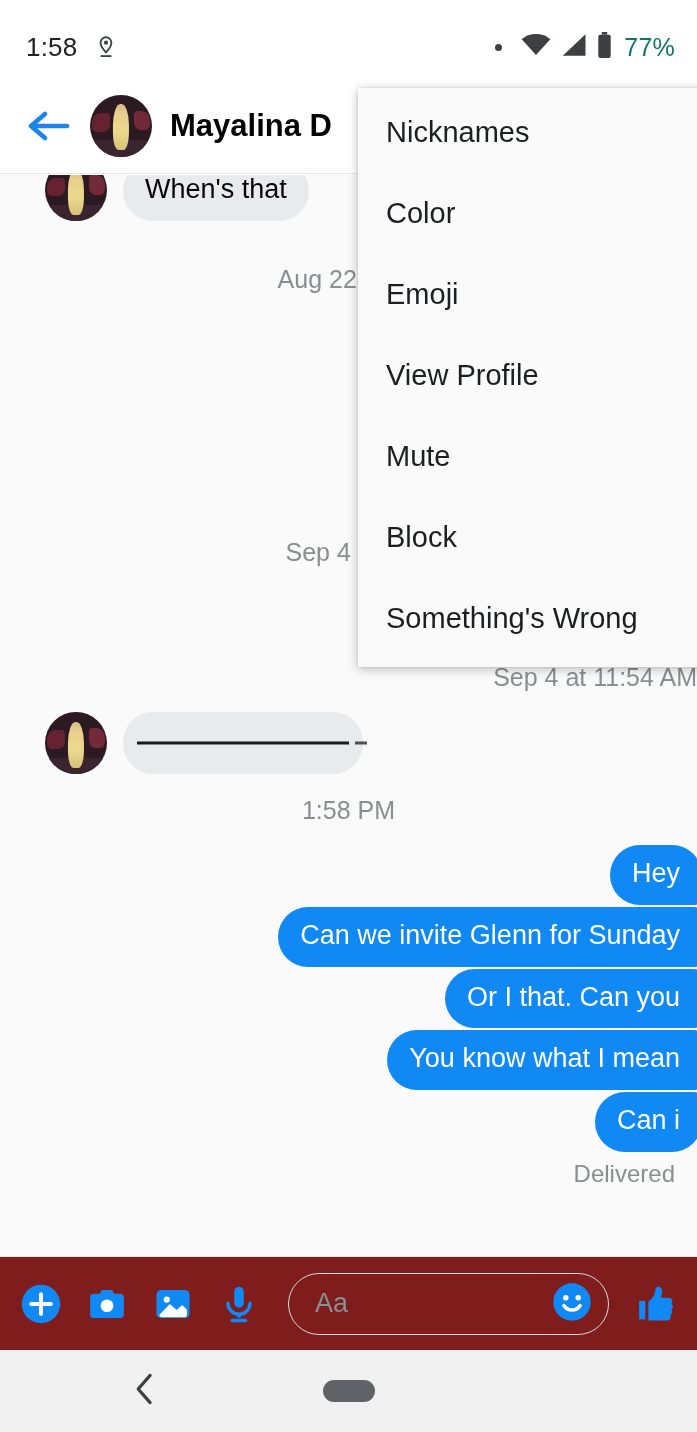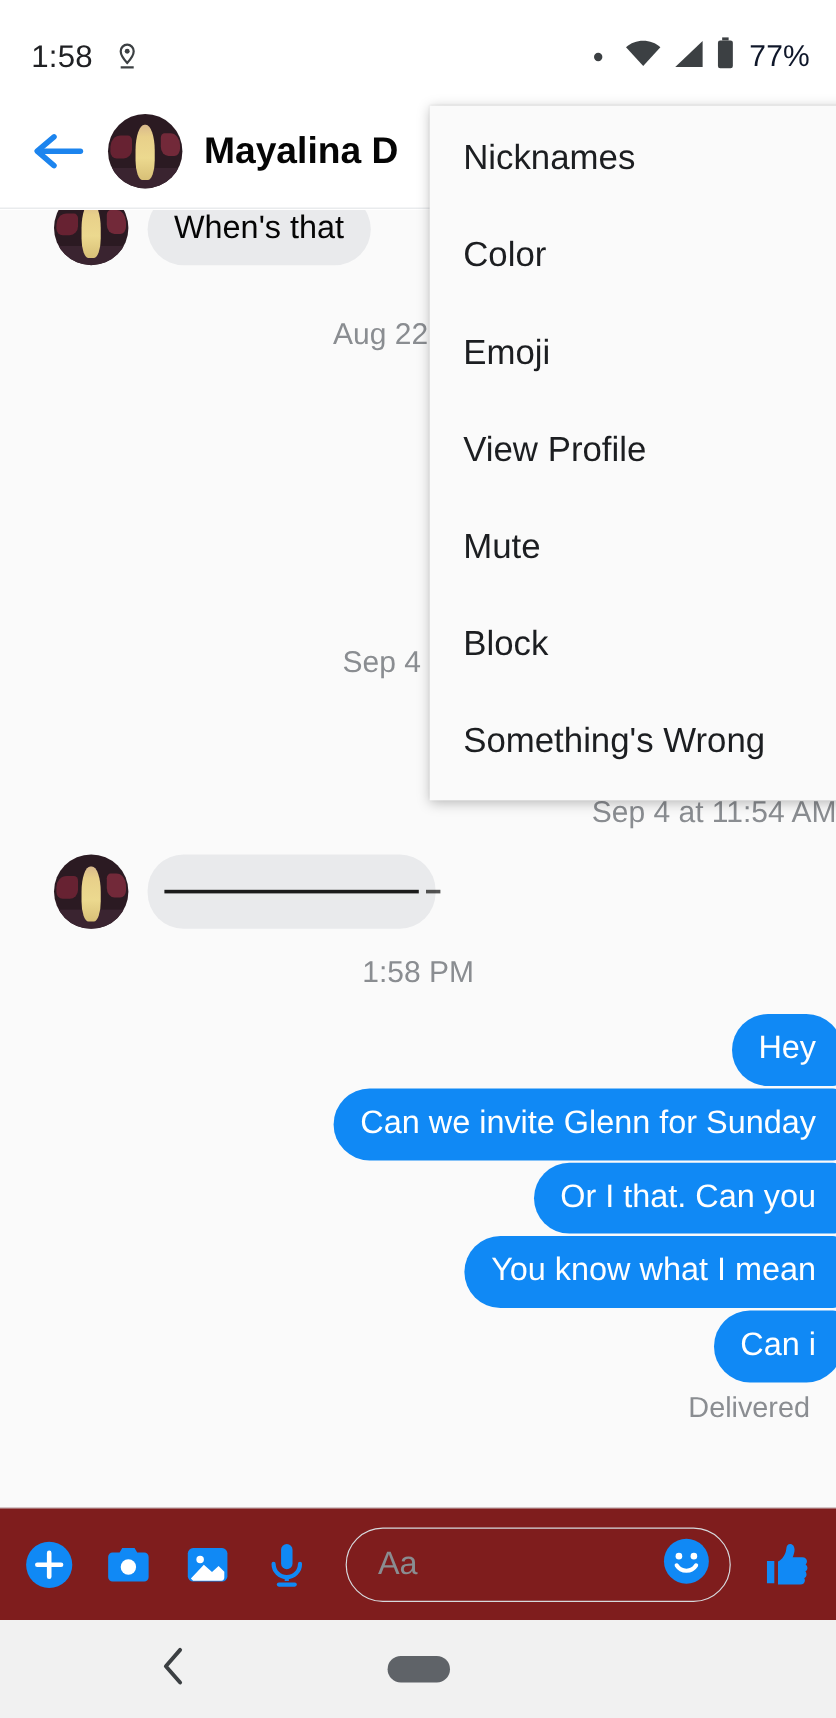--- a/index.html
+++ b/index.html
@@ -31,21 +31,21 @@
   .sb-time {
     font-size: 26px;
     color: #202124;
     letter-spacing: 0.2px;
   }
   .sb-left-icons { display: flex; align-items: center; margin-left: 16px; }
   .sb-spacer { flex: 1; }
   .sb-right { display: flex; align-items: center; gap: 9px; }
   .sb-pct {
     font-size: 25px;
-    color: #0f172a;
+    color: #0f766e;
     margin-left: 2px;
     letter-spacing: 0.2px;
   }
   .sb-dot {
     width: 7px; height: 7px;
     border-radius: 50%;
     background: #3c4043;
     margin-right: 10px;
   }
 

